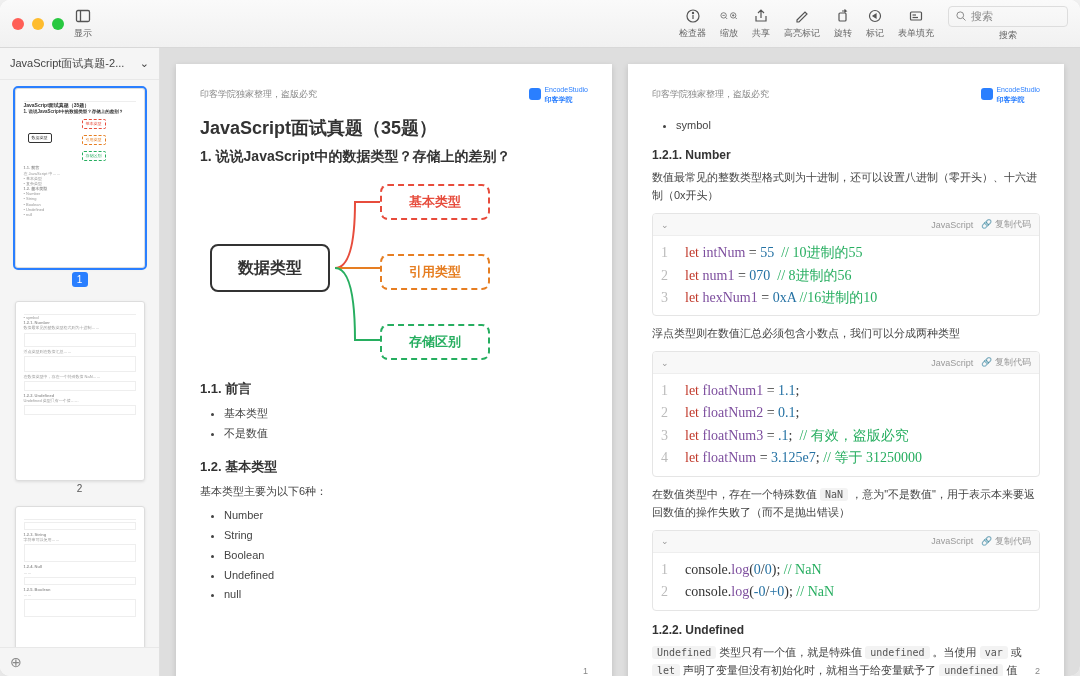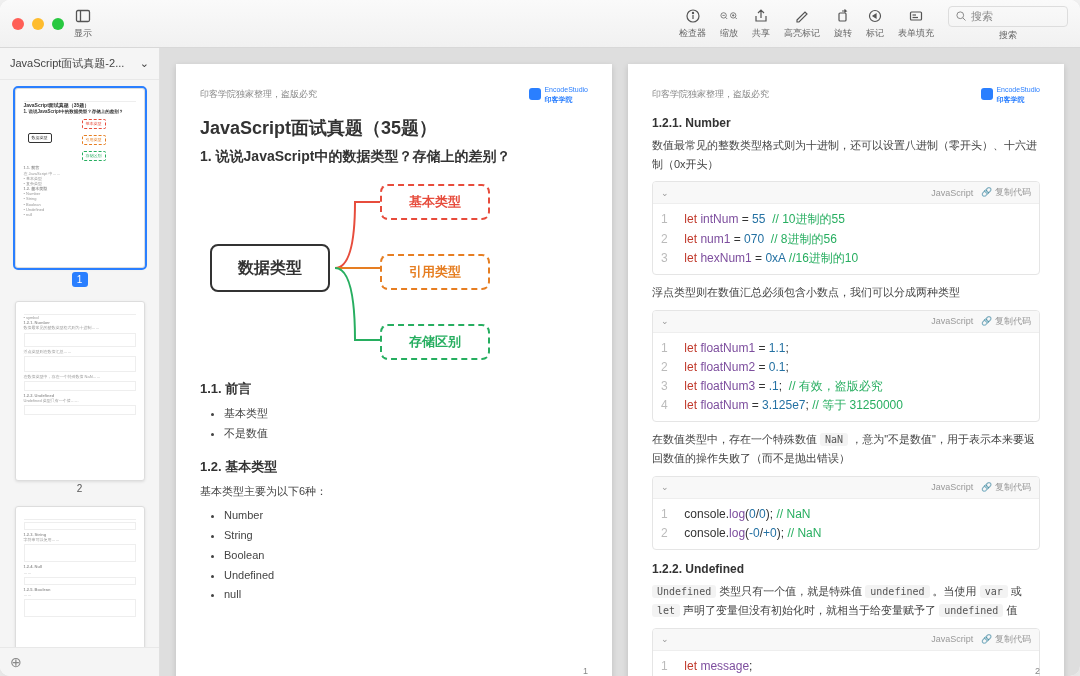--- a/index.html
+++ b/index.html
@@ -41,21 +41,21 @@
 .d-main { left:10px; top:68px; width:120px; height:48px; border-color:#333; font-size:16px }
 .d-box { left:180px; width:110px; height:36px; border-style:dashed; font-size:13px }
 .d-b1{top:8px;border-color:#e74c3c;color:#e74c3c}.d-b2{top:78px;border-color:#e67e22;color:#e67e22}.d-b3{top:148px;border-color:#27ae60;color:#27ae60}
 .diagram svg{position:absolute;left:130px;top:0;width:60px;height:190px}
 p.doc { font-size:11px; line-height:1.7; margin:6px 0; color:#444 }
 ul.doc { list-style:disc; padding-left:24px; font-size:11px; line-height:1.8; color:#444; margin:4px 0 }
 .code-inline { background:#f3f3f3; padding:1px 5px; border-radius:3px; font-family:Menlo,monospace; font-size:10px; color:#555 }
 .codebox { border:1px solid #e5e5e5; border-radius:4px; margin:8px 0; overflow:hidden }
 .codebox .ch { background:#f8f8f8; padding:4px 8px; display:flex; justify-content:space-between; align-items:center; font-size:9px; color:#999; border-bottom:1px solid #eee }
 .codebox .ch .lang{margin-left:auto}
-.codebox pre { padding:6px 8px; font-family:Liberation Sans, sans-serif; font-size:12px; line-height:1.6; white-space:pre }
+.codebox pre { padding:6px 8px; font-family:Liberation Serif, serif; font-size:14px; line-height:1.6; white-space:pre }
 .ln{color:#bbb;margin-right:10px}.kw{color:#c0392b}.vn{color:#7d4e9e}.nm{color:#2471a3}.cm{color:#27ae60}
 .pn { position:absolute; bottom:8px; font-size:9px; color:#888 }
 .pn.r{right:24px}
 .thumb-inner{position:absolute;inset:4px;font-size:4px;line-height:1.3;color:#999;padding:4px;overflow:hidden}
 .th-diag{position:relative;height:45px;margin:3px 0}
 .th-box{position:absolute;border:1px solid;border-radius:2px;font-size:4px;padding:1px 3px;background:#fff}
 </style>
 </head>
 <body>
 
@@ -259,20 +259,23 @@
       </div>
 
       <div class="page">
         <div class="doc-hdr">
           <span>印客学院独家整理，盗版必究</span>
           <span class="logo">
             <span class="logo-box"></span>
             <span><span class="logo-txt">EncodeStudio</span><br><span class="logo-txt" style="font-weight:600">印客学院</span></span>
           </span>
         </div>
+        <ul class="doc">
+            <li>symbol</li>
+          </ul>
         <h4 class="doc">1.2.1. Number</h4>
         <p class="doc">数值最常见的整数类型格式则为十进制，还可以设置八进制（零开头）、十六进制（0x开头）</p>
         <div class="codebox">
           <div class="ch">
               <span>⌄</span>
               <span class="lang">JavaScript</span>
               <span style="margin-left:8px">🔗 <span>复制代码</span></span>
             </div>
 <pre><span class="ln">1</span>  <span class="kw">let</span> <span class="vn">intNum</span> = <span class="nm">55</span>  <span class="cm">// 10进制的55</span>
 <span class="ln">2</span>  <span class="kw">let</span> <span class="vn">num1</span> = <span class="nm">070</span>  <span class="cm">// 8进制的56</span>

